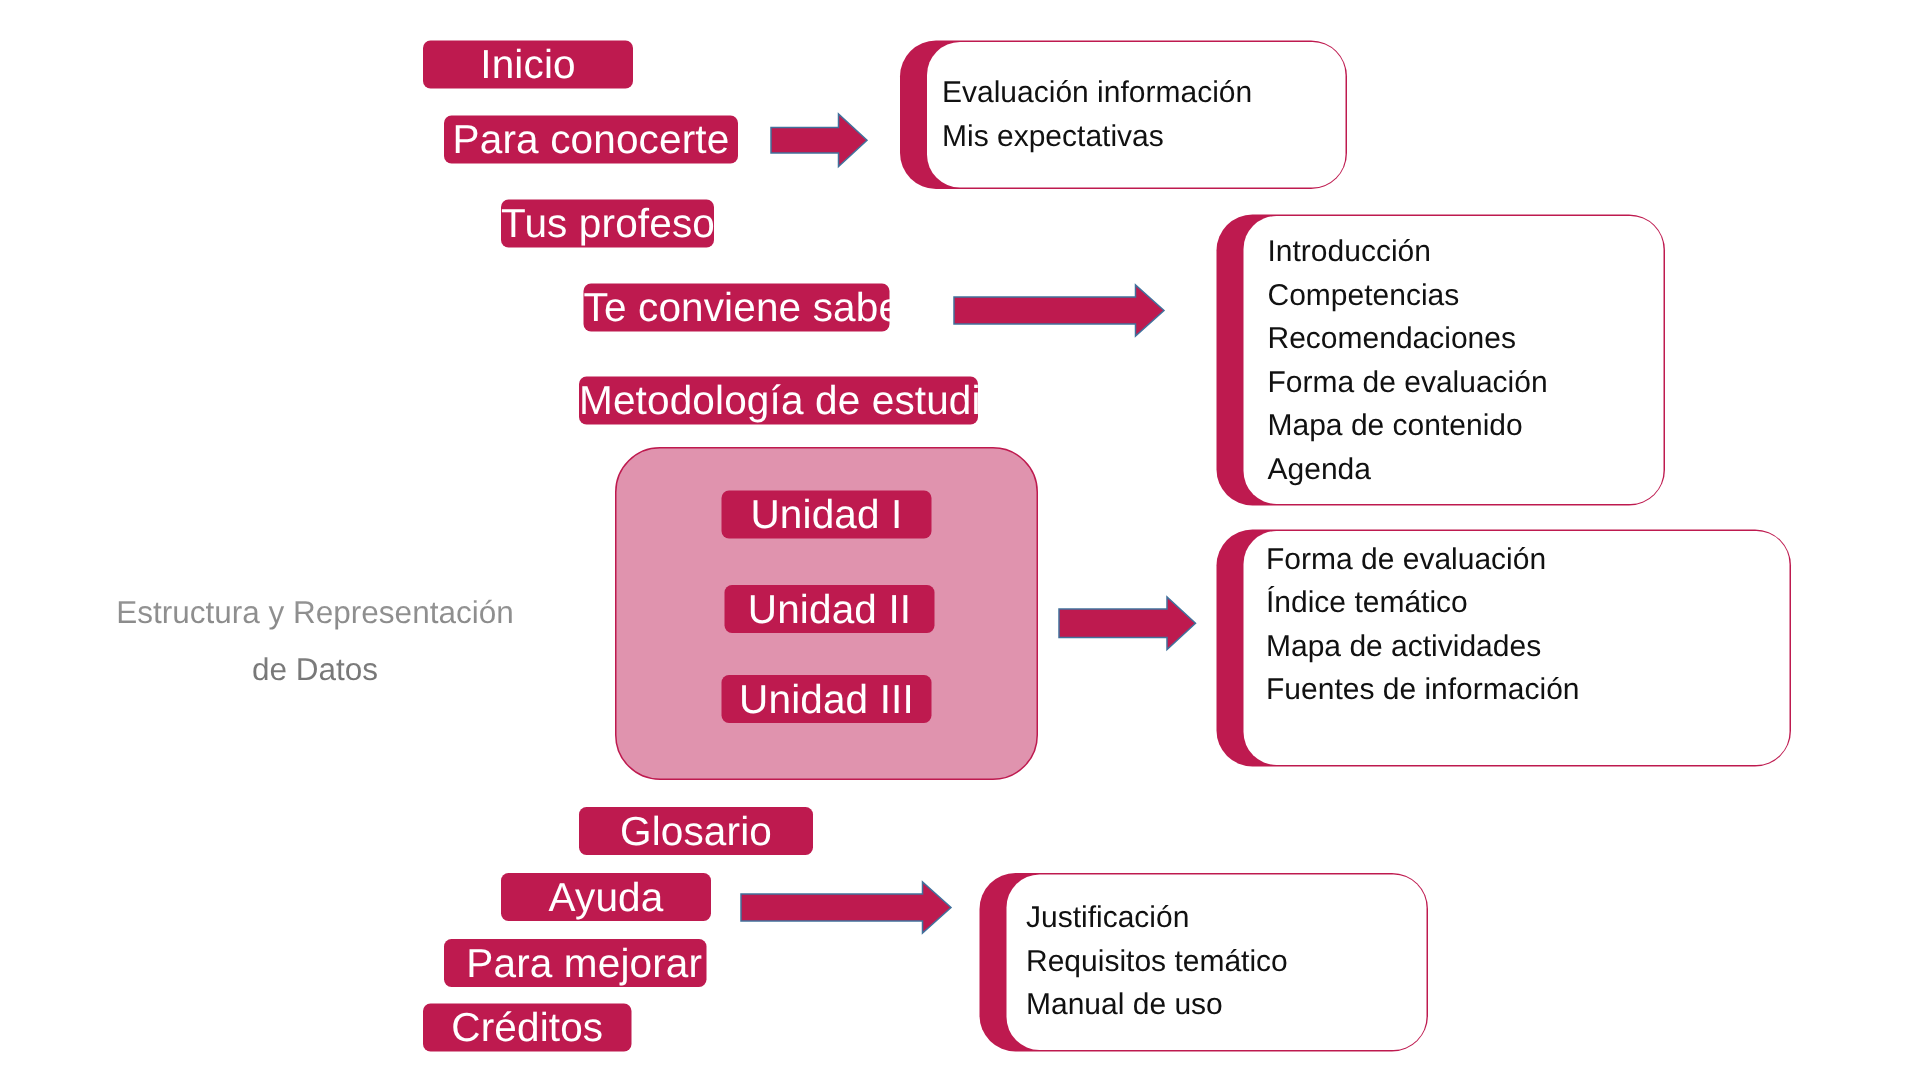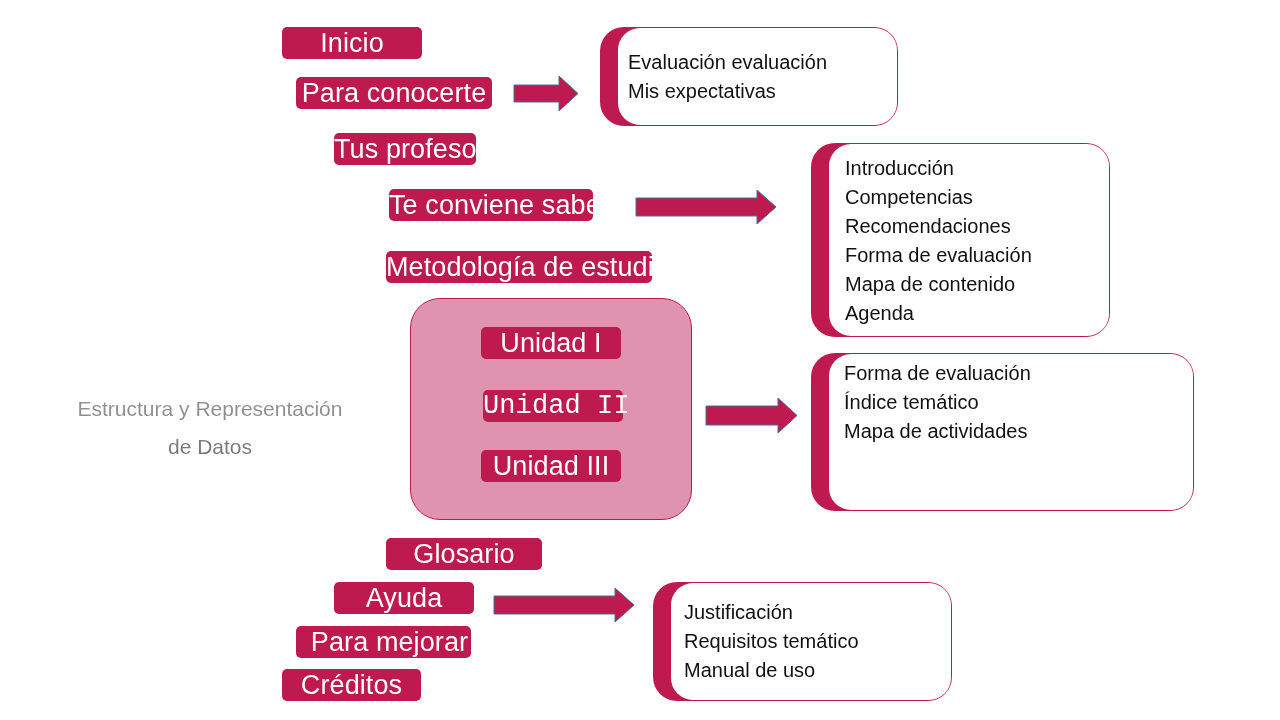--- a/index.html
+++ b/index.html
@@ -48,21 +48,21 @@
 </div>
 
 <div class="btn" style="left:282px;top:27px;width:140px;">Inicio</div>
 <div class="btn" style="left:296px;top:77px;width:196px;">Para conocerte</div>
 <div class="btn" style="left:334px;top:133px;width:142px;">Tus profesores</div>
 <div class="btn" style="left:389px;top:189px;width:204px;">Te conviene saber</div>
 <div class="btn" style="left:386px;top:251px;width:266px;">Metodología de estudio</div>
 
 <div class="units-group"></div>
 <div class="btn" style="left:481px;top:327px;width:140px;">Unidad I</div>
-<div class="btn" style="left:483px;top:390px;width:140px;font-family:Liberation Mono, monospace;">Unidad II</div>
+<div class="btn" style="left:483px;top:390px;width:140px;">Unidad II</div>
 <div class="btn" style="left:481px;top:450px;width:140px;">Unidad III</div>
 
 <div class="btn" style="left:386px;top:538px;width:156px;">Glosario</div>
 <div class="btn" style="left:334px;top:582px;width:140px;">Ayuda</div>
 <div class="btn" style="left:296px;top:626px;width:163px;padding-left:12px;">Para mejorar</div>
 <div class="btn" style="left:282px;top:669px;width:139px;">Créditos</div>
 
 <svg class="arrow" style="left:514px;top:76px;" width="65" height="36" viewBox="0 0 65 36">
   <polygon points="0,9 45,9 45,0 64,17.5 45,35 45,26 0,26" fill="#BE1A4F" stroke="#41719C" stroke-width="1"></polygon>
 </svg>
@@ -71,41 +71,42 @@
 </svg>
 <svg class="arrow" style="left:706px;top:398px;" width="92" height="36" viewBox="0 0 92 36">
   <polygon points="0,8 72,8 72,0 91,17.5 72,35 72,27 0,27" fill="#BE1A4F" stroke="#41719C" stroke-width="1"></polygon>
 </svg>
 <svg class="arrow" style="left:494px;top:588px;" width="141" height="35" viewBox="0 0 141 35">
   <polygon points="0,8 121,8 121,0 140,17 121,34 121,26 0,26" fill="#BE1A4F" stroke="#41719C" stroke-width="1"></polygon>
 </svg>
 
 <div class="info-box" style="left:600px;top:27px;width:298px;height:99px;">
   <div class="info-inner" style="padding-top:20px;">
-    <div class="info-line">Evaluación evaluación</div>
+    <div class="info-line">Evaluación información</div>
     <div class="info-line">Mis expectativas</div>
   </div>
 </div>
 
 <div class="info-box" style="left:811px;top:143px;width:299px;height:194px;">
   <div class="info-inner" style="padding-top:10px;padding-left:16px;">
     <div class="info-line">Introducción</div>
     <div class="info-line">Competencias</div>
     <div class="info-line">Recomendaciones</div>
     <div class="info-line">Forma de evaluación</div>
     <div class="info-line">Mapa de contenido</div>
     <div class="info-line">Agenda</div>
   </div>
 </div>
 
 <div class="info-box" style="left:811px;top:353px;width:383px;height:158px;">
   <div class="info-inner" style="padding-top:5px;padding-left:15px;">
     <div class="info-line">Forma de evaluación</div>
     <div class="info-line">Índice temático</div>
     <div class="info-line">Mapa de actividades</div>
+    <div class="info-line">Fuentes de información</div>
   </div>
 </div>
 
 <div class="info-box" style="left:653px;top:582px;width:299px;height:119px;">
   <div class="info-inner" style="padding-top:15px;padding-left:13px;">
     <div class="info-line">Justificación</div>
     <div class="info-line">Requisitos temático</div>
     <div class="info-line">Manual de uso</div>
   </div>
 </div>

